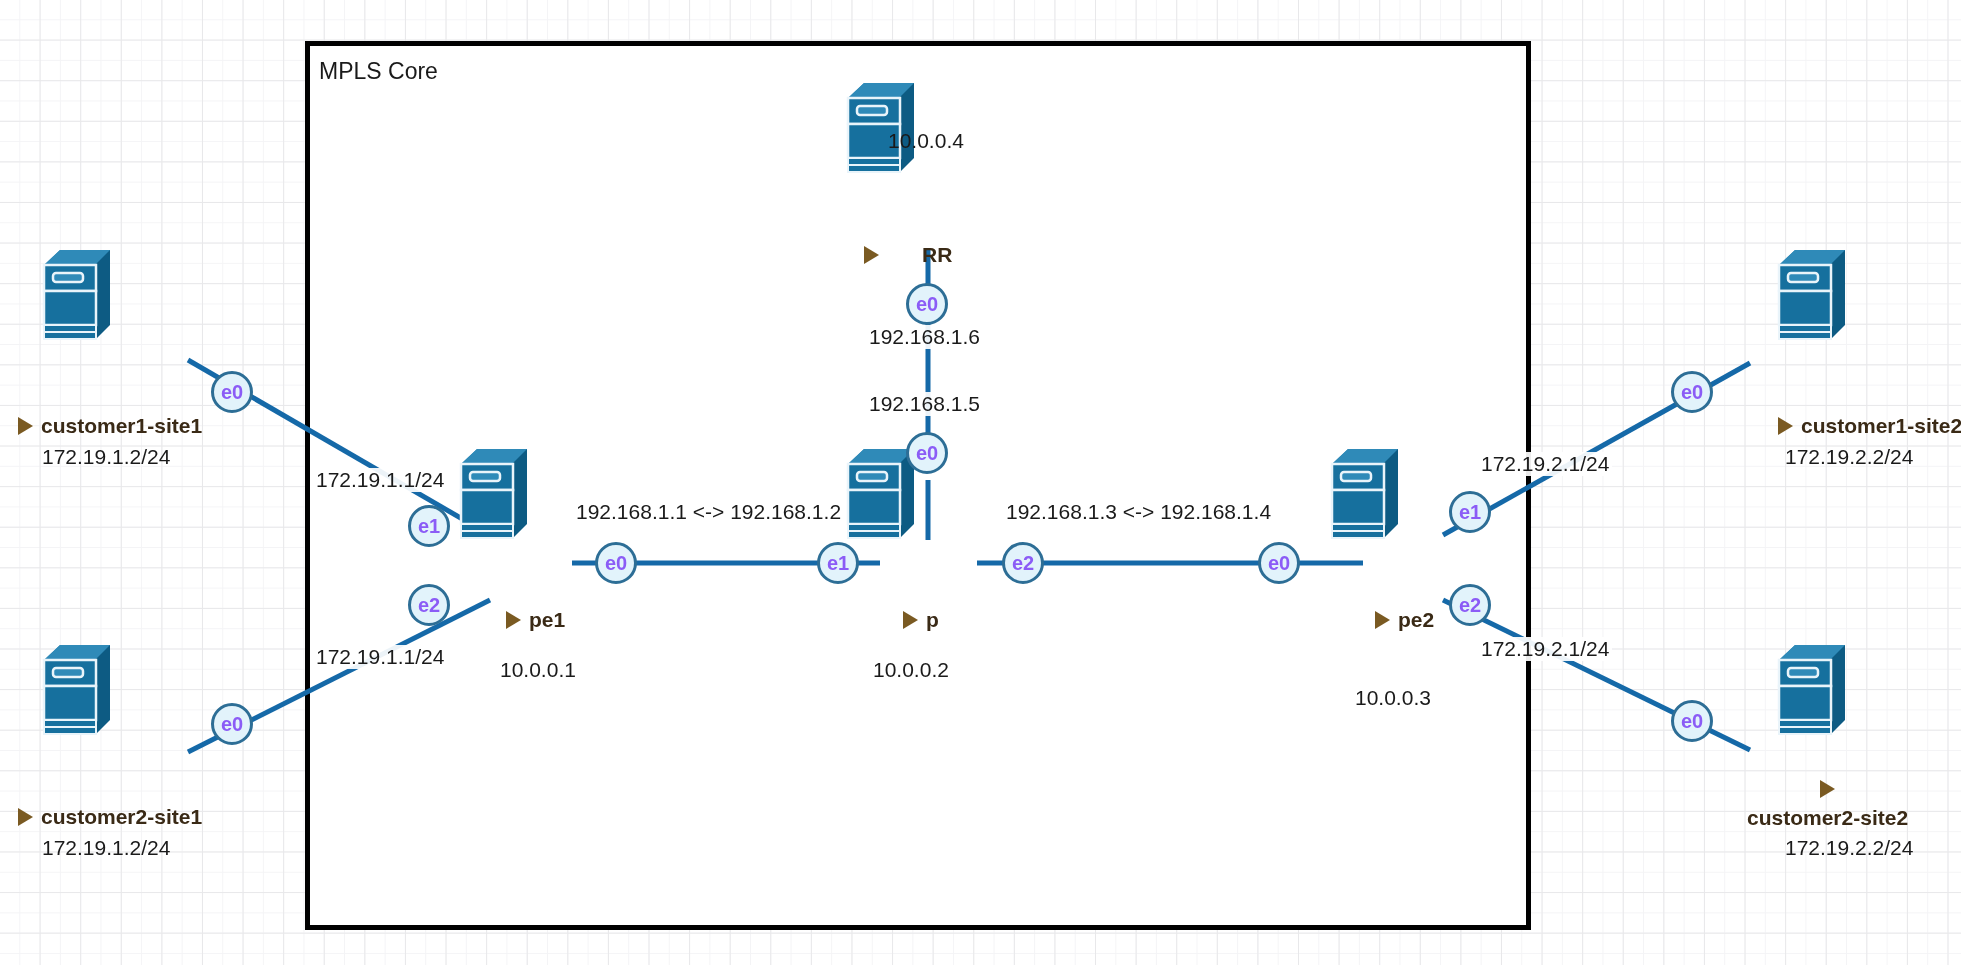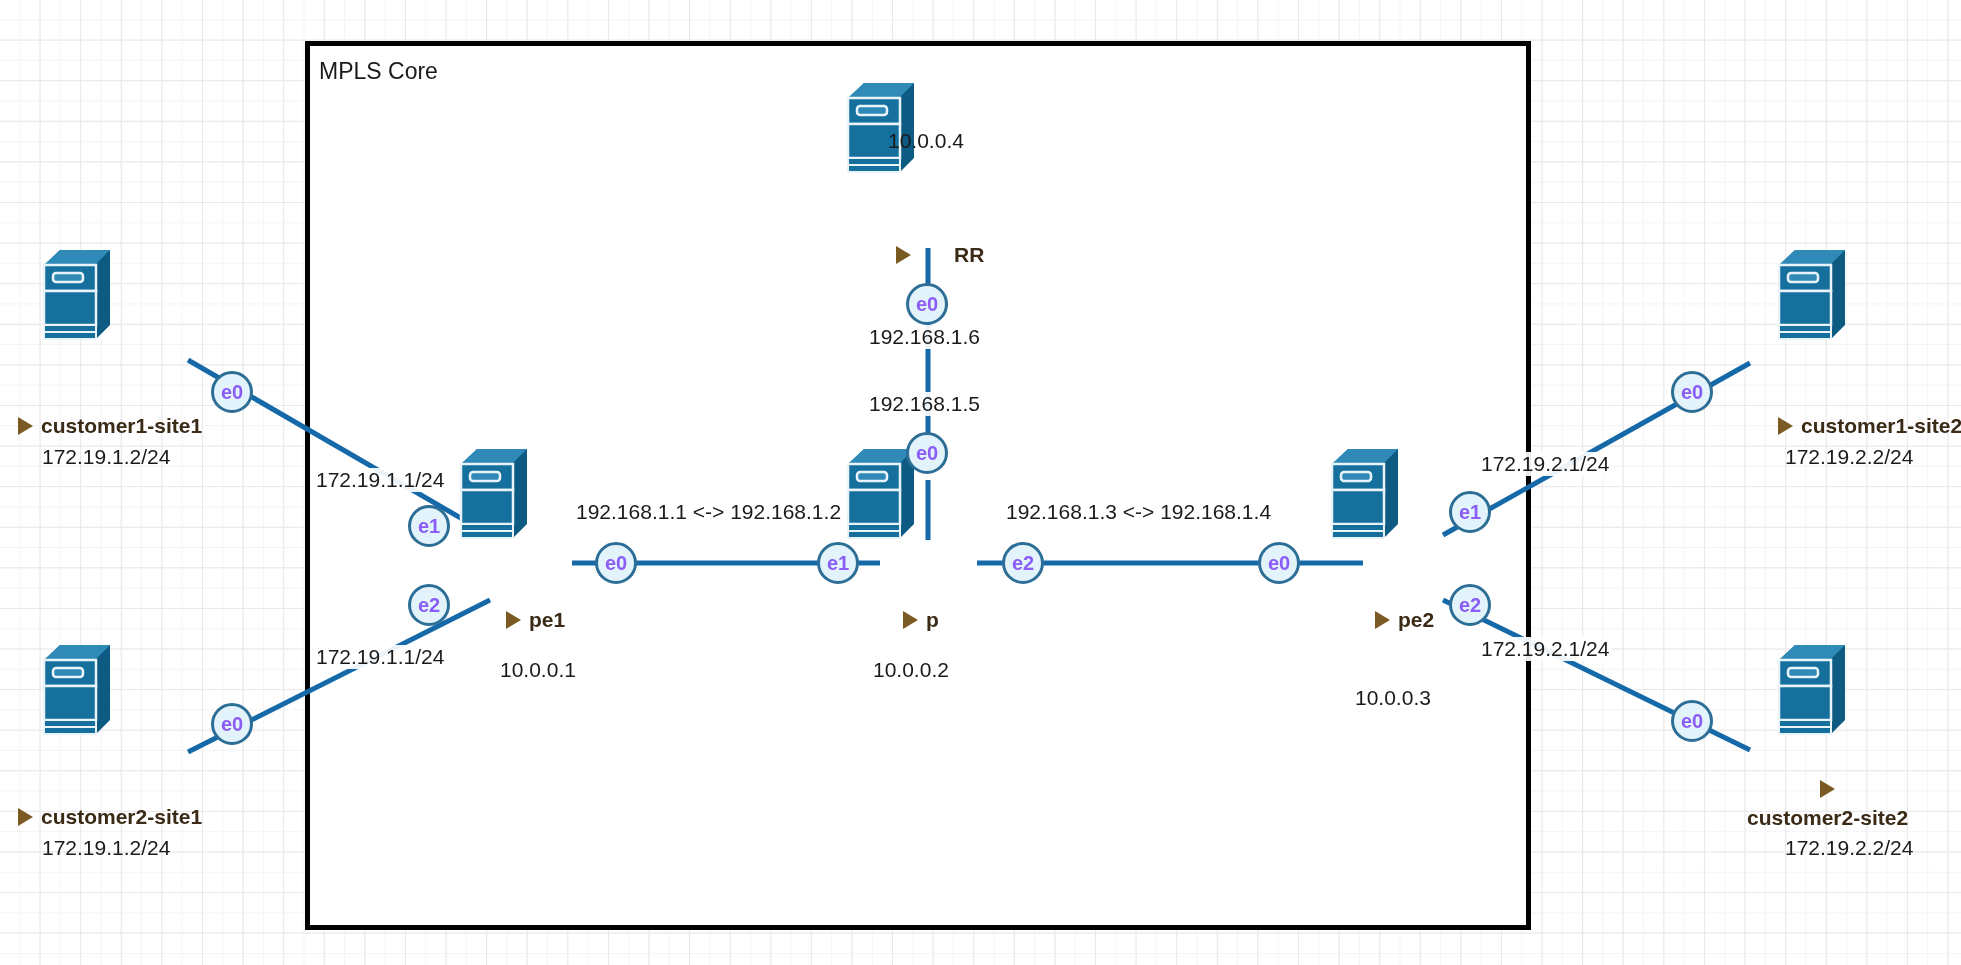--- a/index.html
+++ b/index.html
@@ -120,21 +120,21 @@
           <polygon points="4,18 20,3 70,3 56,17" fill="#2f8ab8"></polygon>
           <rect x="4" y="18" width="52" height="74" fill="#16709e"></rect>
           <polygon points="56,17 70,3 70,78 56,92" fill="#0d5b83"></polygon>
           <rect x="4" y="18" width="52" height="26" fill="#16709e" stroke="#e9f4fa" stroke-width="2.5"></rect>
           <rect x="13" y="26" width="30" height="9" rx="3" fill="#2f8ab8" stroke="#e9f4fa" stroke-width="2.5"></rect>
           <rect x="4" y="44" width="52" height="34" fill="#16709e" stroke="#e9f4fa" stroke-width="2.5"></rect>
           <rect x="4" y="78" width="52" height="7" fill="#16709e" stroke="#e9f4fa" stroke-width="2"></rect>
           <rect x="4" y="85" width="52" height="7" fill="#16709e" stroke="#e9f4fa" stroke-width="2"></rect>
         </svg>
       </div>
-      <div class="node-label" style="left: 896px; top: 243px; gap: 43px;">
+      <div class="node-label" style="left: 864px; top: 243px; gap: 43px;">
         <span class="tri"></span>
         <span>RR</span>
       </div>
       <div class="node-ip" style="left: 888px; top: 85px; margin-top: 44px;">10.0.0.4</div>
       <div class="device" style="left: 844px; top: 446px;">
         <svg viewBox="0 0 74 96">
           <polygon points="4,18 20,3 70,3 70,17 56,17" fill="#2f8ab8"></polygon>
           <polygon points="4,18 20,3 70,3 56,17" fill="#2f8ab8"></polygon>
           <rect x="4" y="18" width="52" height="74" fill="#16709e"></rect>
           <polygon points="56,17 70,3 70,78 56,92" fill="#0d5b83"></polygon>

